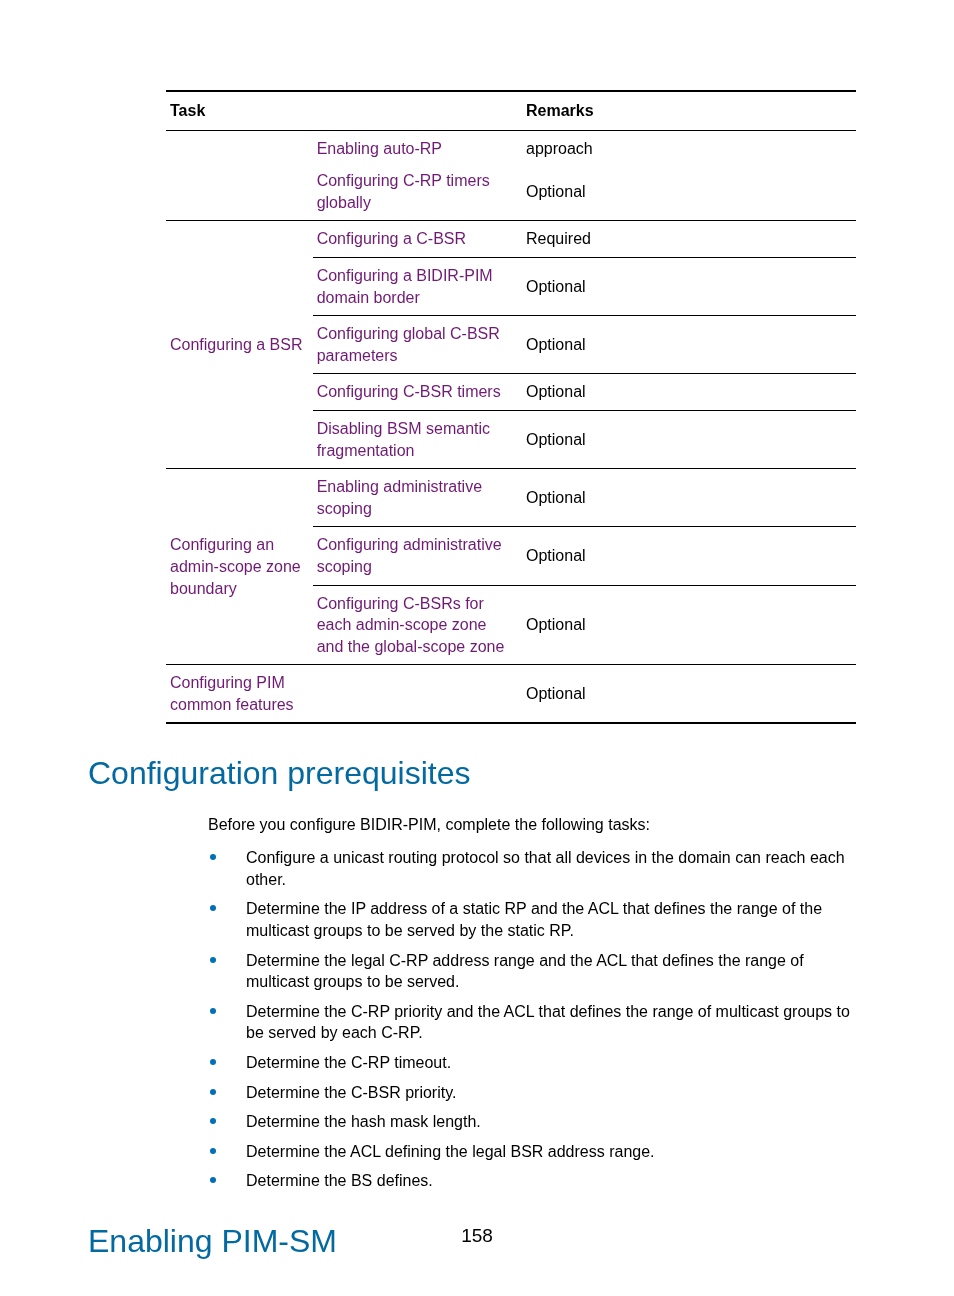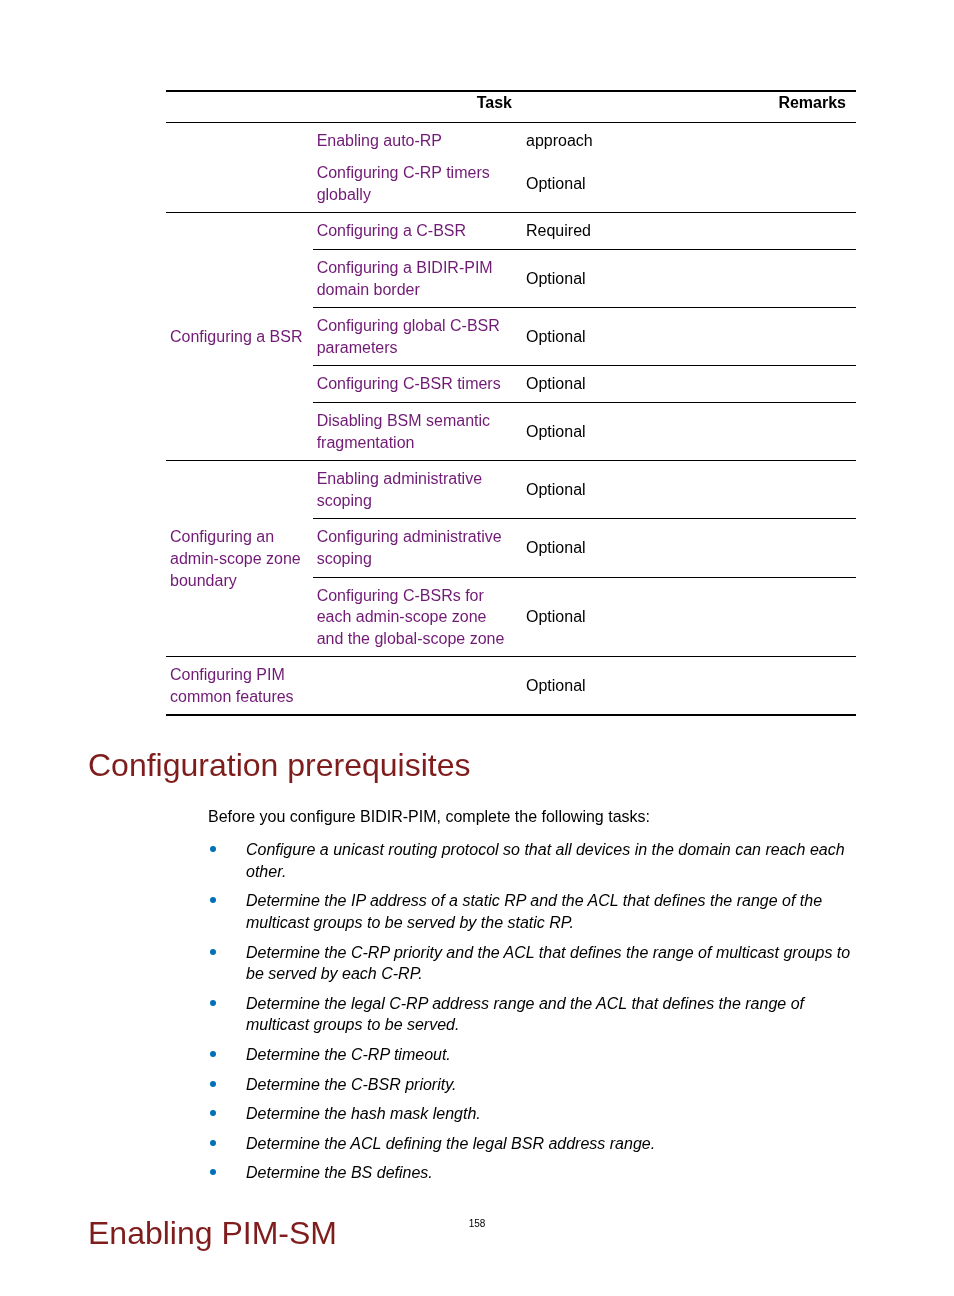--- a/index.html
+++ b/index.html
@@ -10,79 +10,78 @@
     padding: 90px 88px 0 88px;
     box-sizing: border-box;
     font-family: Arial, Helvetica, sans-serif;
     color: #000;
     font-size: 16px;
     line-height: 1.35;
     position: relative;
   }
   .link { color: #701a75; }
   .h1 {
-    color: #7f1d1d;
+    color: #0369a1;
     font-size: 32px;
     font-weight: 400;
     margin: 28px 0 18px 0;
   }
   .body-text { margin-left: 120px; }
   .intro { margin: 0 0 12px 0; }
   ul.bullets {
     list-style: none;
     margin: 0 0 0 0;
     padding: 0;
   }
   ul.bullets li {
     position: relative;
     padding-left: 38px;
     margin: 0 0 8px 0;
-    font-style: italic;
   }
   ul.bullets li::before {
     content: "";
     position: absolute;
     left: 2px;
     top: 7px;
     width: 6px;
     height: 6px;
     background: #0070b8;
     border-radius: 50%;
   }
 
   
   table.t1 {
     width: 690px;
     border-collapse: collapse;
     margin-left: 78px;
     font-size: 16px;
   }
   table.t1 th {
-    text-align: right;
+    text-align: left;
     font-weight: 700;
-    padding: 0 10px 8px 4px;
+    padding: 8px 10px 8px 4px;
     border-top: 2.5px solid #000;
     border-bottom: 1px solid #000;
   }
   table.t1 th:nth-child(2) { width: 320px; }
   table.t1 th:nth-child(3) { width: 100px; }
   table.t1 td {
     padding: 7px 10px 7px 4px;
     vertical-align: middle;
     border-bottom: 1px solid #000;
   }
   table.t1 tr.noborder td { border-bottom: none; padding-bottom: 4px; }
   table.t1 tr.lastrow td { border-bottom: 2.5px solid #000; }
 
   .page-num {
     position: absolute;
-    bottom: 66px;
+    bottom: 47px;
     left: 0; right: 0;
     text-align: center;
-    font-size: 10px;
+    font-size: 19px;
     margin-top: 26px;
   }
 </style>
 </head>
 <body>
 
 <table class="t1">
   <thead>
     <tr>
       <th colspan="2">Task</th>
@@ -141,22 +140,22 @@
       </tr>
     </tbody>
 </table>
 
 <h2 class="h1">Configuration prerequisites</h2>
 <div class="body-text">
   <p class="intro">Before you configure BIDIR-PIM, complete the following tasks:</p>
   <ul class="bullets" id="bullets">
       <li>Configure a unicast routing protocol so that all devices in the domain can reach each other.</li>
       <li>Determine the IP address of a static RP and the ACL that defines the range of the multicast groups to be served by the static RP.</li>
+      <li>Determine the legal C-RP address range and the ACL that defines the range of multicast groups to be served.</li>
       <li>Determine the C-RP priority and the ACL that defines the range of multicast groups to be served by each C-RP.</li>
-      <li>Determine the legal C-RP address range and the ACL that defines the range of multicast groups to be served.</li>
       <li>Determine the C-RP timeout.</li>
       <li>Determine the C-BSR priority.</li>
       <li>Determine the hash mask length.</li>
       <li>Determine the ACL defining the legal BSR address range.</li>
       <li>Determine the BS defines.</li>
     </ul>
 </div>
 
 <h2 class="h1">Enabling PIM-SM</h2>
 

